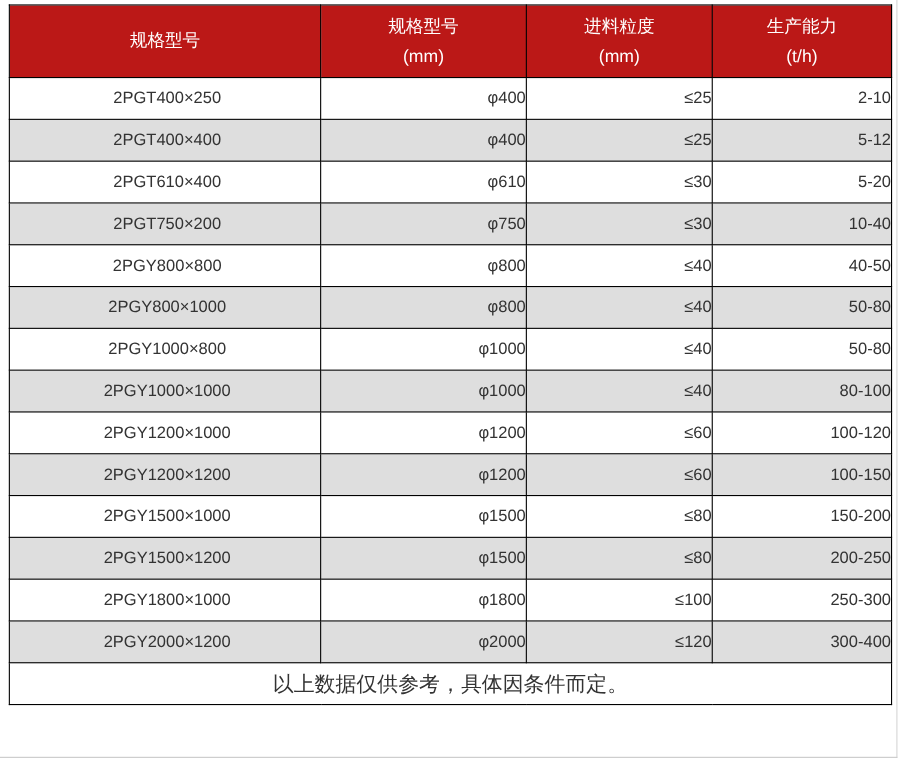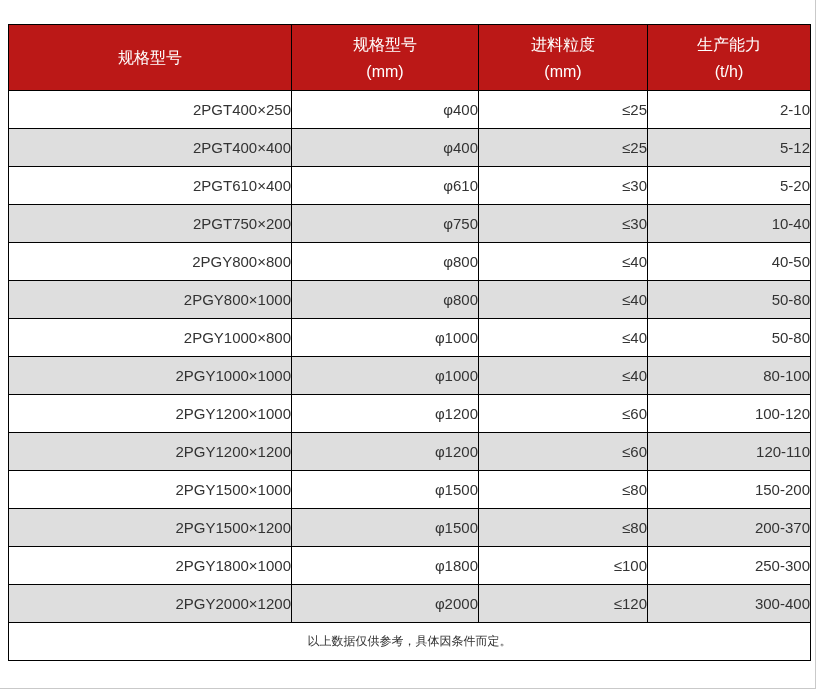--- a/index.html
+++ b/index.html
@@ -14,21 +14,21 @@
     height: 689px;
     background: #ffffff;
     overflow: hidden;
     box-sizing: border-box;
     border-right: 1px solid var(--frame-border, #c9c9c9);
     border-bottom: 1px solid var(--frame-border, #c9c9c9);
   }
   table.spec-table {
     position: absolute;
     left: 8px;
-    top: 24px;
+    top: 4px;
     width: 802px;
     border-collapse: collapse;
     table-layout: fixed;
   }
   .spec-table th,
   .spec-table td {
     border: 1px solid var(--border-color, #000000);
     padding: 0;
     box-sizing: border-box;
   }
@@ -47,29 +47,29 @@
   }
   .spec-table tbody td {
     height: 38px;
     font-size: 15px;
     color: var(--text-color, #333333);
     text-align: right;
     vertical-align: middle;
     background: var(--row-bg, #ffffff);
   }
   .spec-table tbody td:first-child {
-    text-align: right;
+    text-align: center;
     padding-left: 4px;
   }
   .spec-table tbody tr:nth-child(even) td {
     background: var(--row-alt-bg, #dedede);
   }
   .spec-table tfoot td {
     height: 38px;
-    font-size: 12px;
+    font-size: 19px;
     color: var(--text-color, #333333);
     text-align: center;
     vertical-align: middle;
     background: #ffffff;
   }
 </style>
 </head>
 <body>
 
 <div class="page">
@@ -151,33 +151,33 @@
         <tr>
           <td>2PGY1200×1000</td>
           <td>φ1200</td>
           <td>≤60</td>
           <td>100-120</td>
         </tr>
         <tr>
           <td>2PGY1200×1200</td>
           <td>φ1200</td>
           <td>≤60</td>
-          <td>120-110</td>
+          <td>100-150</td>
         </tr>
         <tr>
           <td>2PGY1500×1000</td>
           <td>φ1500</td>
           <td>≤80</td>
           <td>150-200</td>
         </tr>
         <tr>
           <td>2PGY1500×1200</td>
           <td>φ1500</td>
           <td>≤80</td>
-          <td>200-370</td>
+          <td>200-250</td>
         </tr>
         <tr>
           <td>2PGY1800×1000</td>
           <td>φ1800</td>
           <td>≤100</td>
           <td>250-300</td>
         </tr>
         <tr>
           <td>2PGY2000×1200</td>
           <td>φ2000</td>

